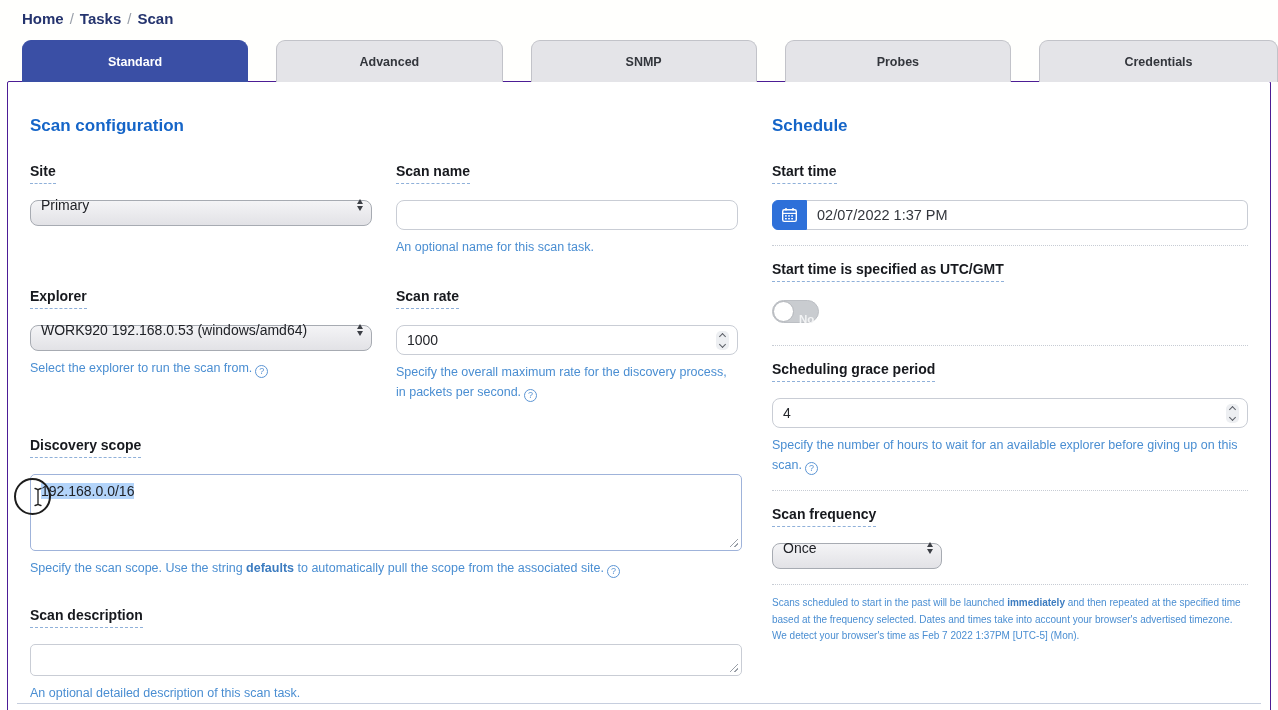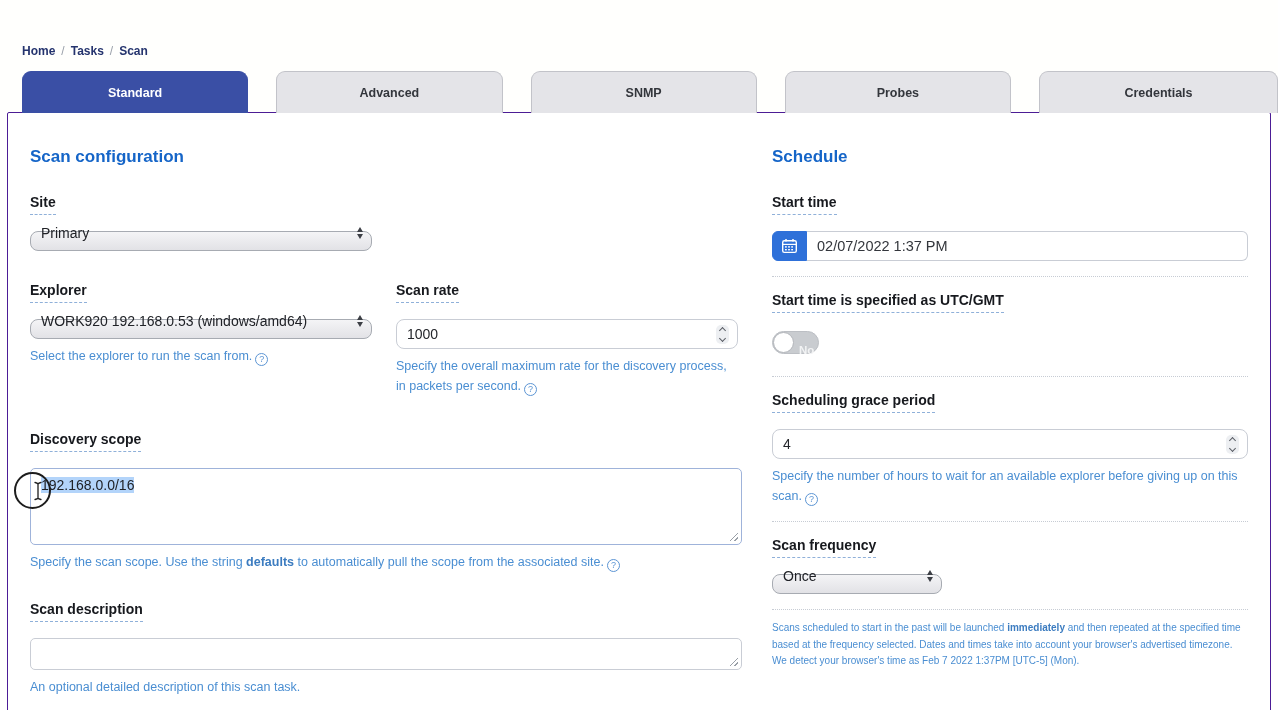--- a/index.html
+++ b/index.html
@@ -1,19 +1,19 @@
 <!DOCTYPE html>
 <html><head>
 <meta charset="utf-8">
 <style>
   * { margin:0; padding:0; box-sizing:border-box; }
   html,body { width:1278px; height:710px; background:#fffffd; font-family:"Liberation Sans", sans-serif; overflow:hidden; }
 
   
-  .breadcrumb { padding:10px 0 0 22px; font-size:12px; font-weight:700; color:#25346e;margin-top:34px; }
+  .breadcrumb { padding:10px 0 0 22px; font-size:15px; font-weight:700; color:#25346e; }
   .breadcrumb a { color:#25346e; text-decoration:none; cursor:pointer; }
   .crumb-sep { color:#9aa0aa; font-weight:400; padding:0 6px; }
 
   
   .tabbar { display:flex; gap:28px; padding:0 0 0 22px; margin-top:13px; position:relative; z-index:2; }
   .tab { width:230px; height:42px; display:flex; align-items:center; justify-content:center;
          font-size:12.5px; font-weight:700; color:#33363c; background:#e4e4e8;
          border:1px solid #c2c3c9; border-bottom:none; border-radius:9px 9px 0 0; cursor:pointer; }
   .tab.active { background:#3a4fa5; border-color:#3a4fa5; color:#ffffff; }
   .tab:last-child { width:243px; border-top-right-radius:9px; }
@@ -26,21 +26,21 @@
   .col-right { flex:1; margin-left:30px; }
 
   .section-heading { font-size:17px; font-weight:700; color:#1565c8; margin:20px 0 26px 0; }
 
   .field-label { display:inline-block; font-size:14px; font-weight:700; color:#17191e;
                  padding-bottom:4px; border-bottom:1px dashed #8fb0d9; margin-bottom:16px; }
 
   .two-col { display:grid; grid-template-columns:342px 342px; column-gap:24px; }
 
   
-  .select { height:20px; border:1px solid #a7abb2; border-radius:8px;
+  .select { height:26px; border:1px solid #a7abb2; border-radius:8px;
             background:linear-gradient(#f4f4f6,#e2e2e6); display:flex; align-items:center;
             padding:0 8px 16px 10px; font-size:14px; color:#202227; cursor:pointer; }
   .select .sel-txt { flex:1; overflow:hidden; white-space:nowrap; }
   .sel-arrows { display:flex; flex-direction:column; align-items:center; gap:2px; }
   .tri-up { width:0; height:0; border-left:3.5px solid transparent; border-right:3.5px solid transparent; border-bottom:5px solid #3c3f45; }
   .tri-down { width:0; height:0; border-left:3.5px solid transparent; border-right:3.5px solid transparent; border-top:5px solid #3c3f45; }
 
   
   .tinput { height:30px; width:100%; border:1px solid #c9cdd5; border-radius:8px; background:#fff;
             display:flex; align-items:center; padding:0 8px 0 10px; font-size:14px; color:#24262b; }
@@ -122,20 +122,27 @@
           <span class="field-label">Site</span>
           <div class="select">
             <span class="sel-txt">Primary</span>
             <span class="sel-arrows">
                 <span class="tri-up"></span>
                 <span class="tri-down"></span>
               </span>
           </div>
         </div>
 
+        <div>
+          <span class="field-label">Scan name</span>
+          <div class="tinput">
+            <span class="in-txt"></span>
+          </div>
+          <div class="help">An optional name for this scan task.</div>
+        </div>
       </div>
 
       <div class="two-col" style="margin-top:30px;">
 
         <div>
           <span class="field-label">Explorer</span>
           <div class="select">
             <span class="sel-txt">WORK920 192.168.0.53 (windows/amd64)</span>
             <span class="sel-arrows">
                 <span class="tri-up"></span>

